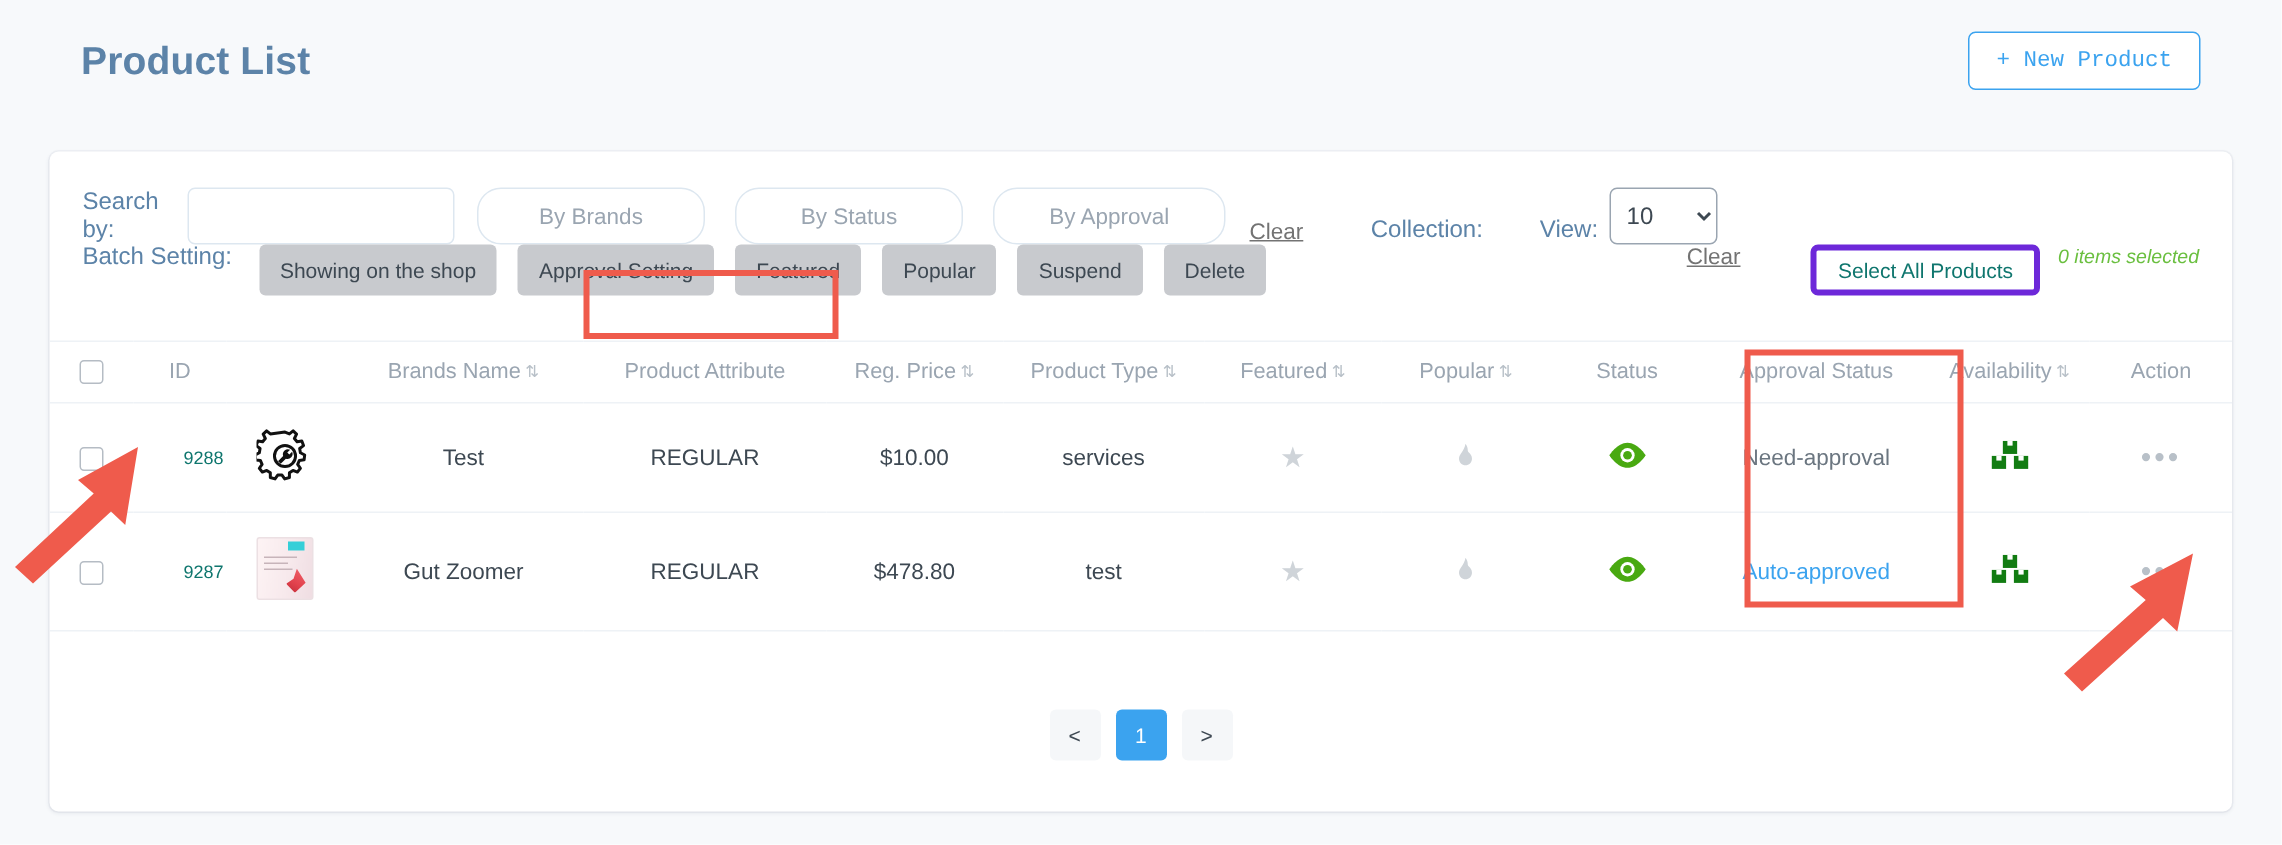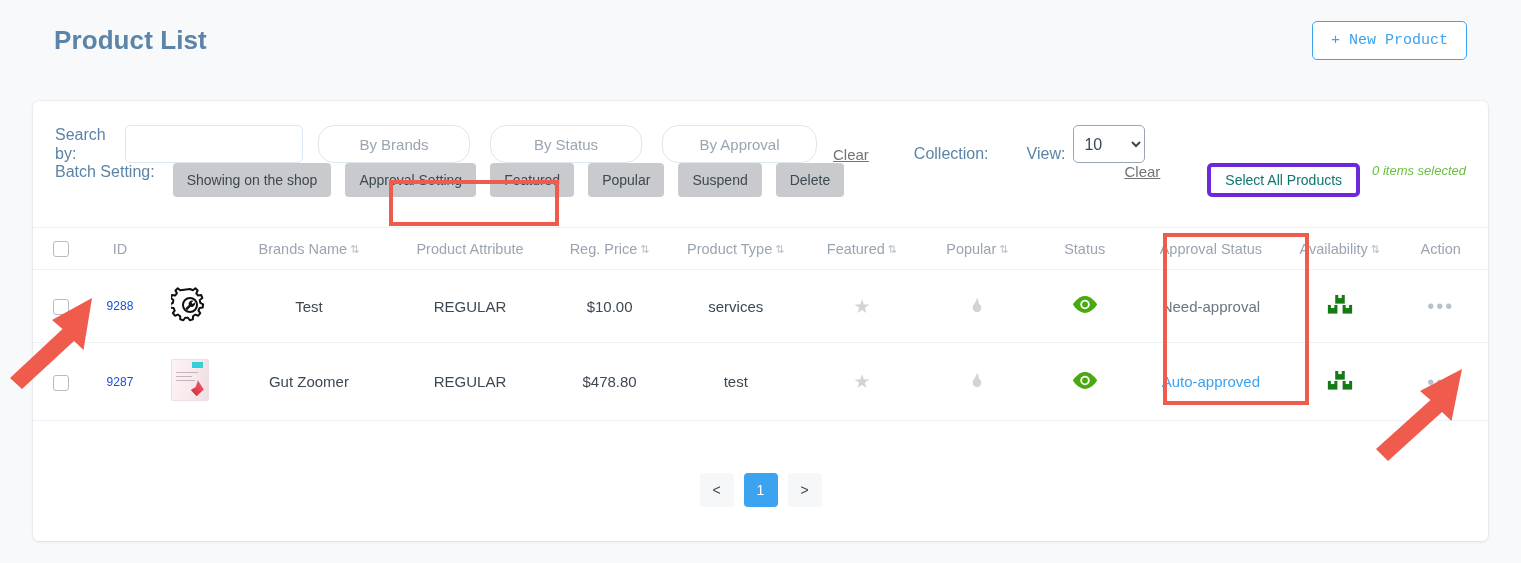--- a/index.html
+++ b/index.html
@@ -197,21 +197,21 @@
   }
   .chk {
     width: 16px; height: 16px;
     border: 1px solid #b5bcc4;
     border-radius: 3px;
     background: #fff;
     display: inline-block;
     cursor: pointer;
     vertical-align: middle;
   }
-  .id-cell { font-size: 12px; color: #1d4ed8; }
+  .id-cell { font-size: 12px; color: #0f766e; text-align: right; }
 
   
   .thumb { display: inline-block; width: 40px; height: 40px; vertical-align: middle; }
   .thumb-box {
     width: 38px; height: 42px;
     background: linear-gradient(100deg,#fdf3f4 0%,#f7e9ec 55%,#efdde2 100%);
     border: 1px solid #ece0e3;
     border-radius: 2px;
     position: relative;
     display: inline-block;

